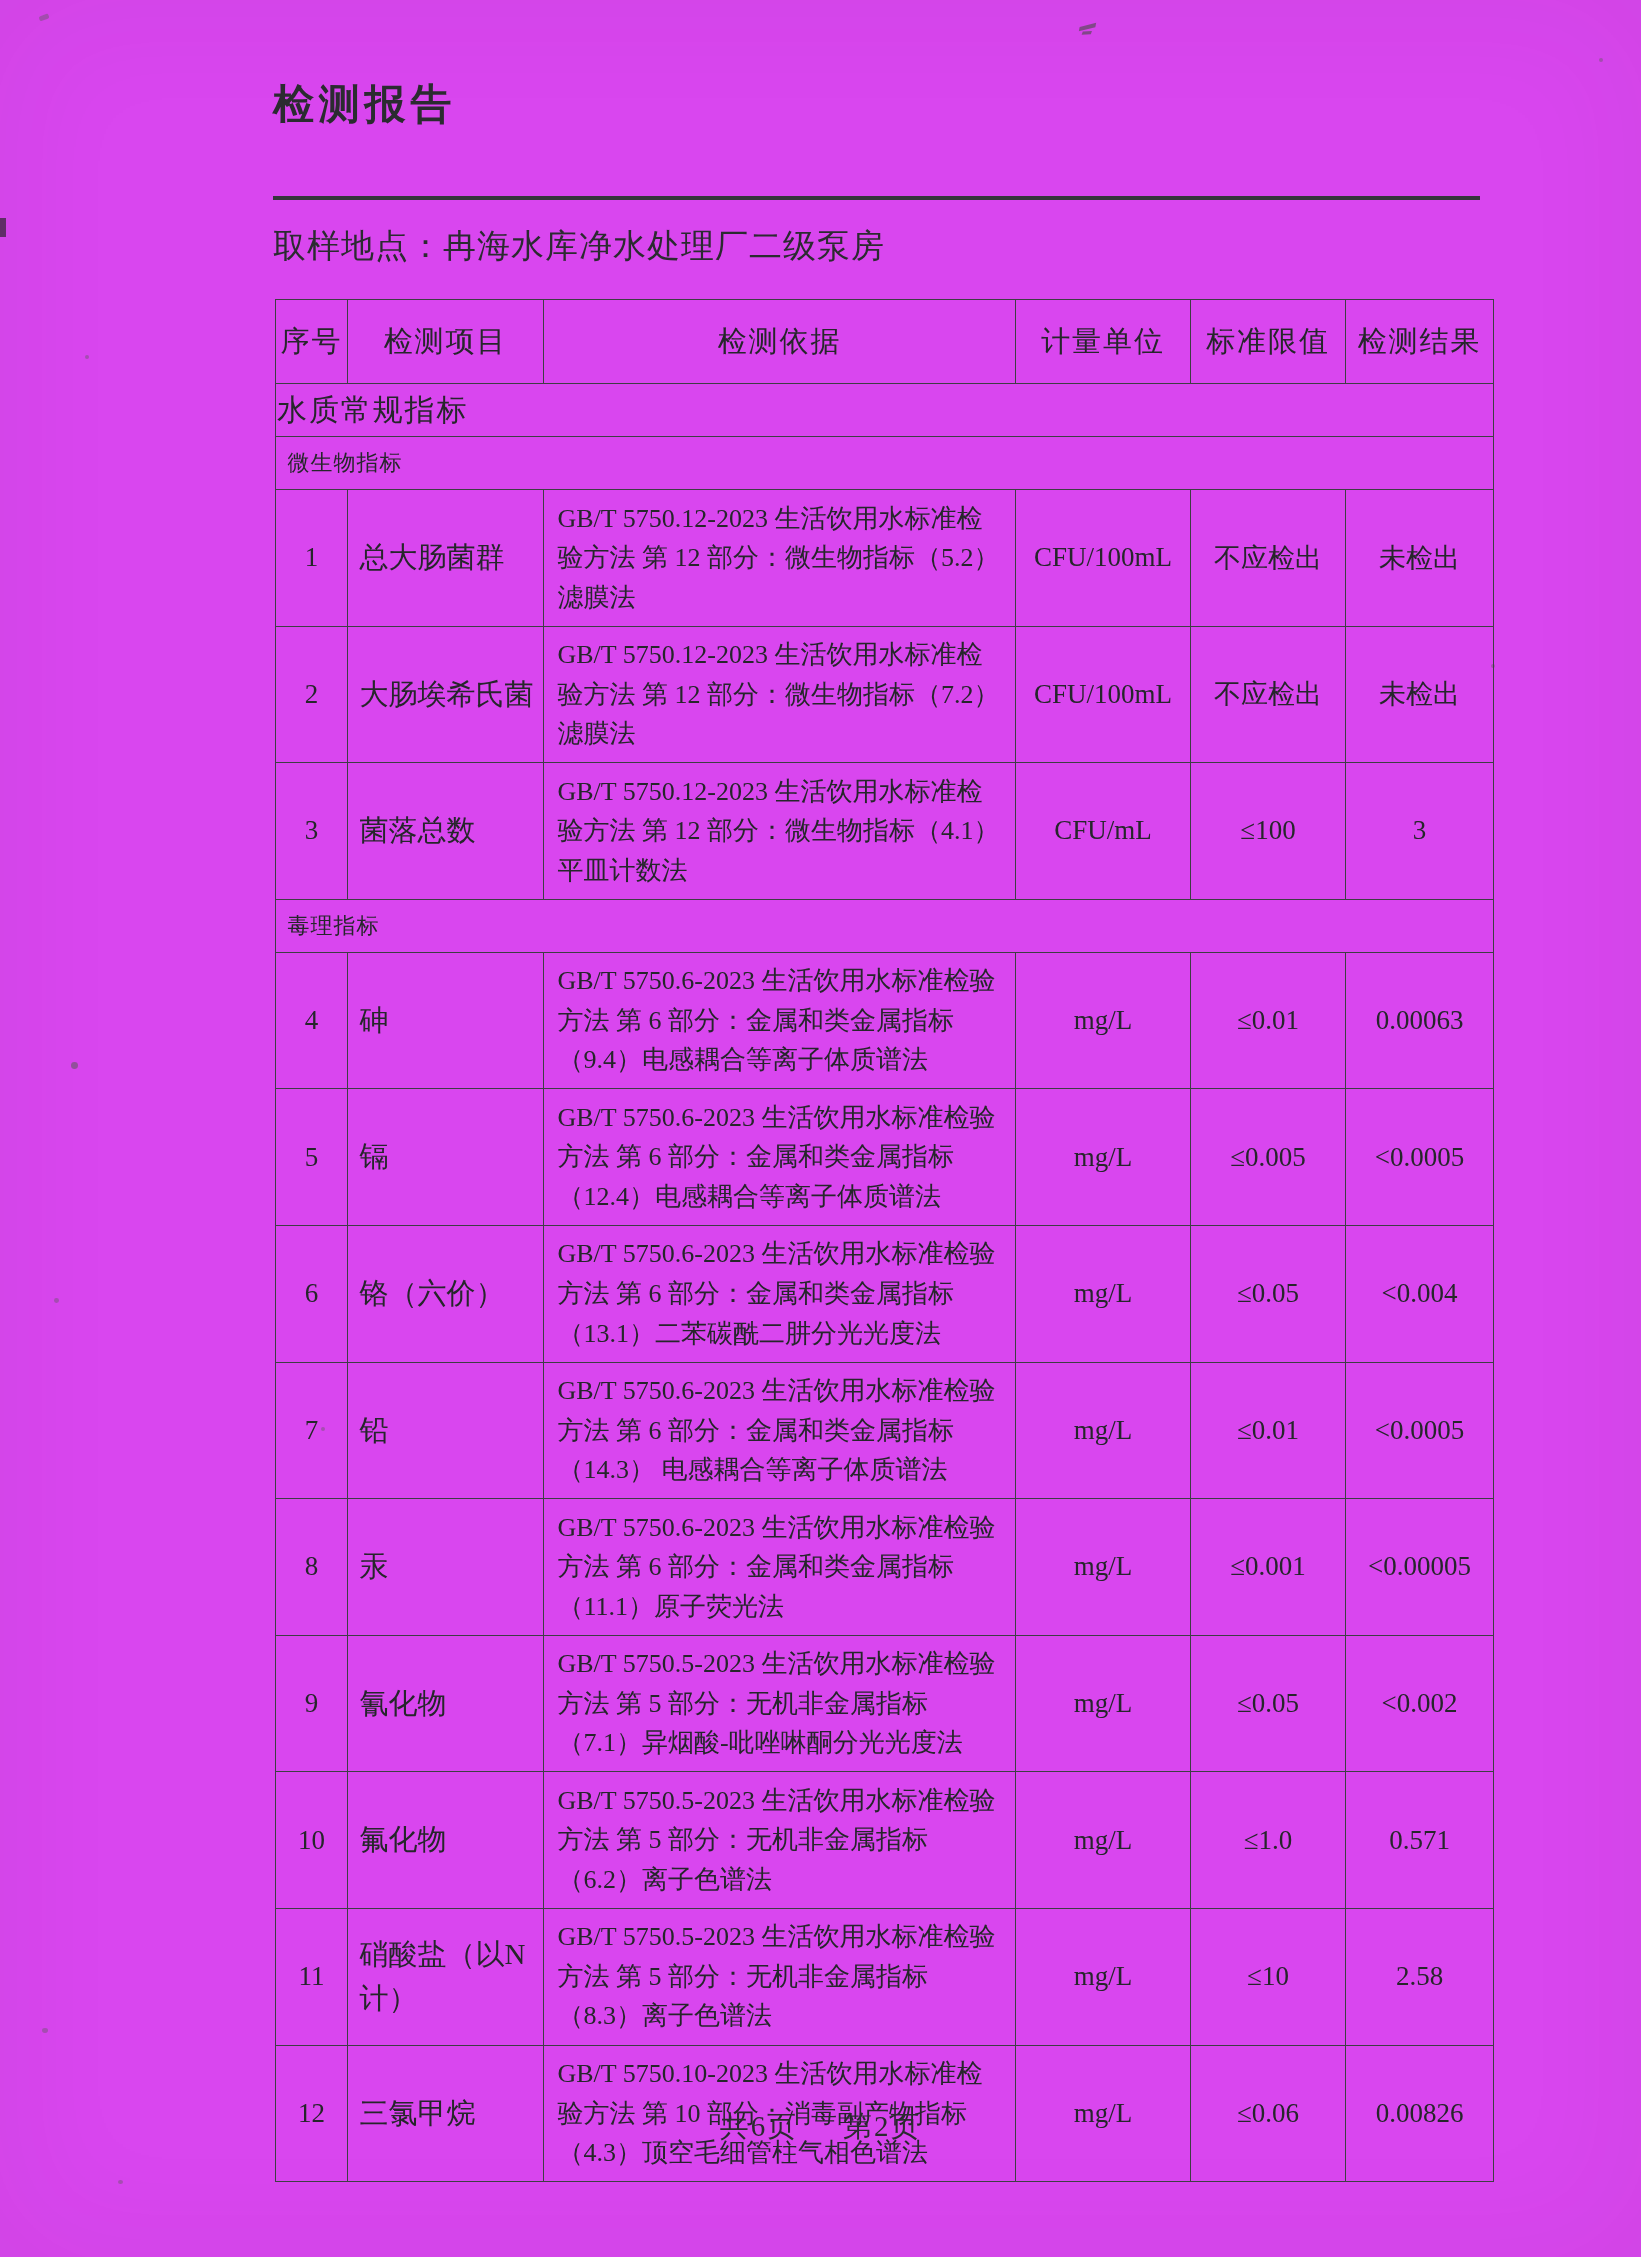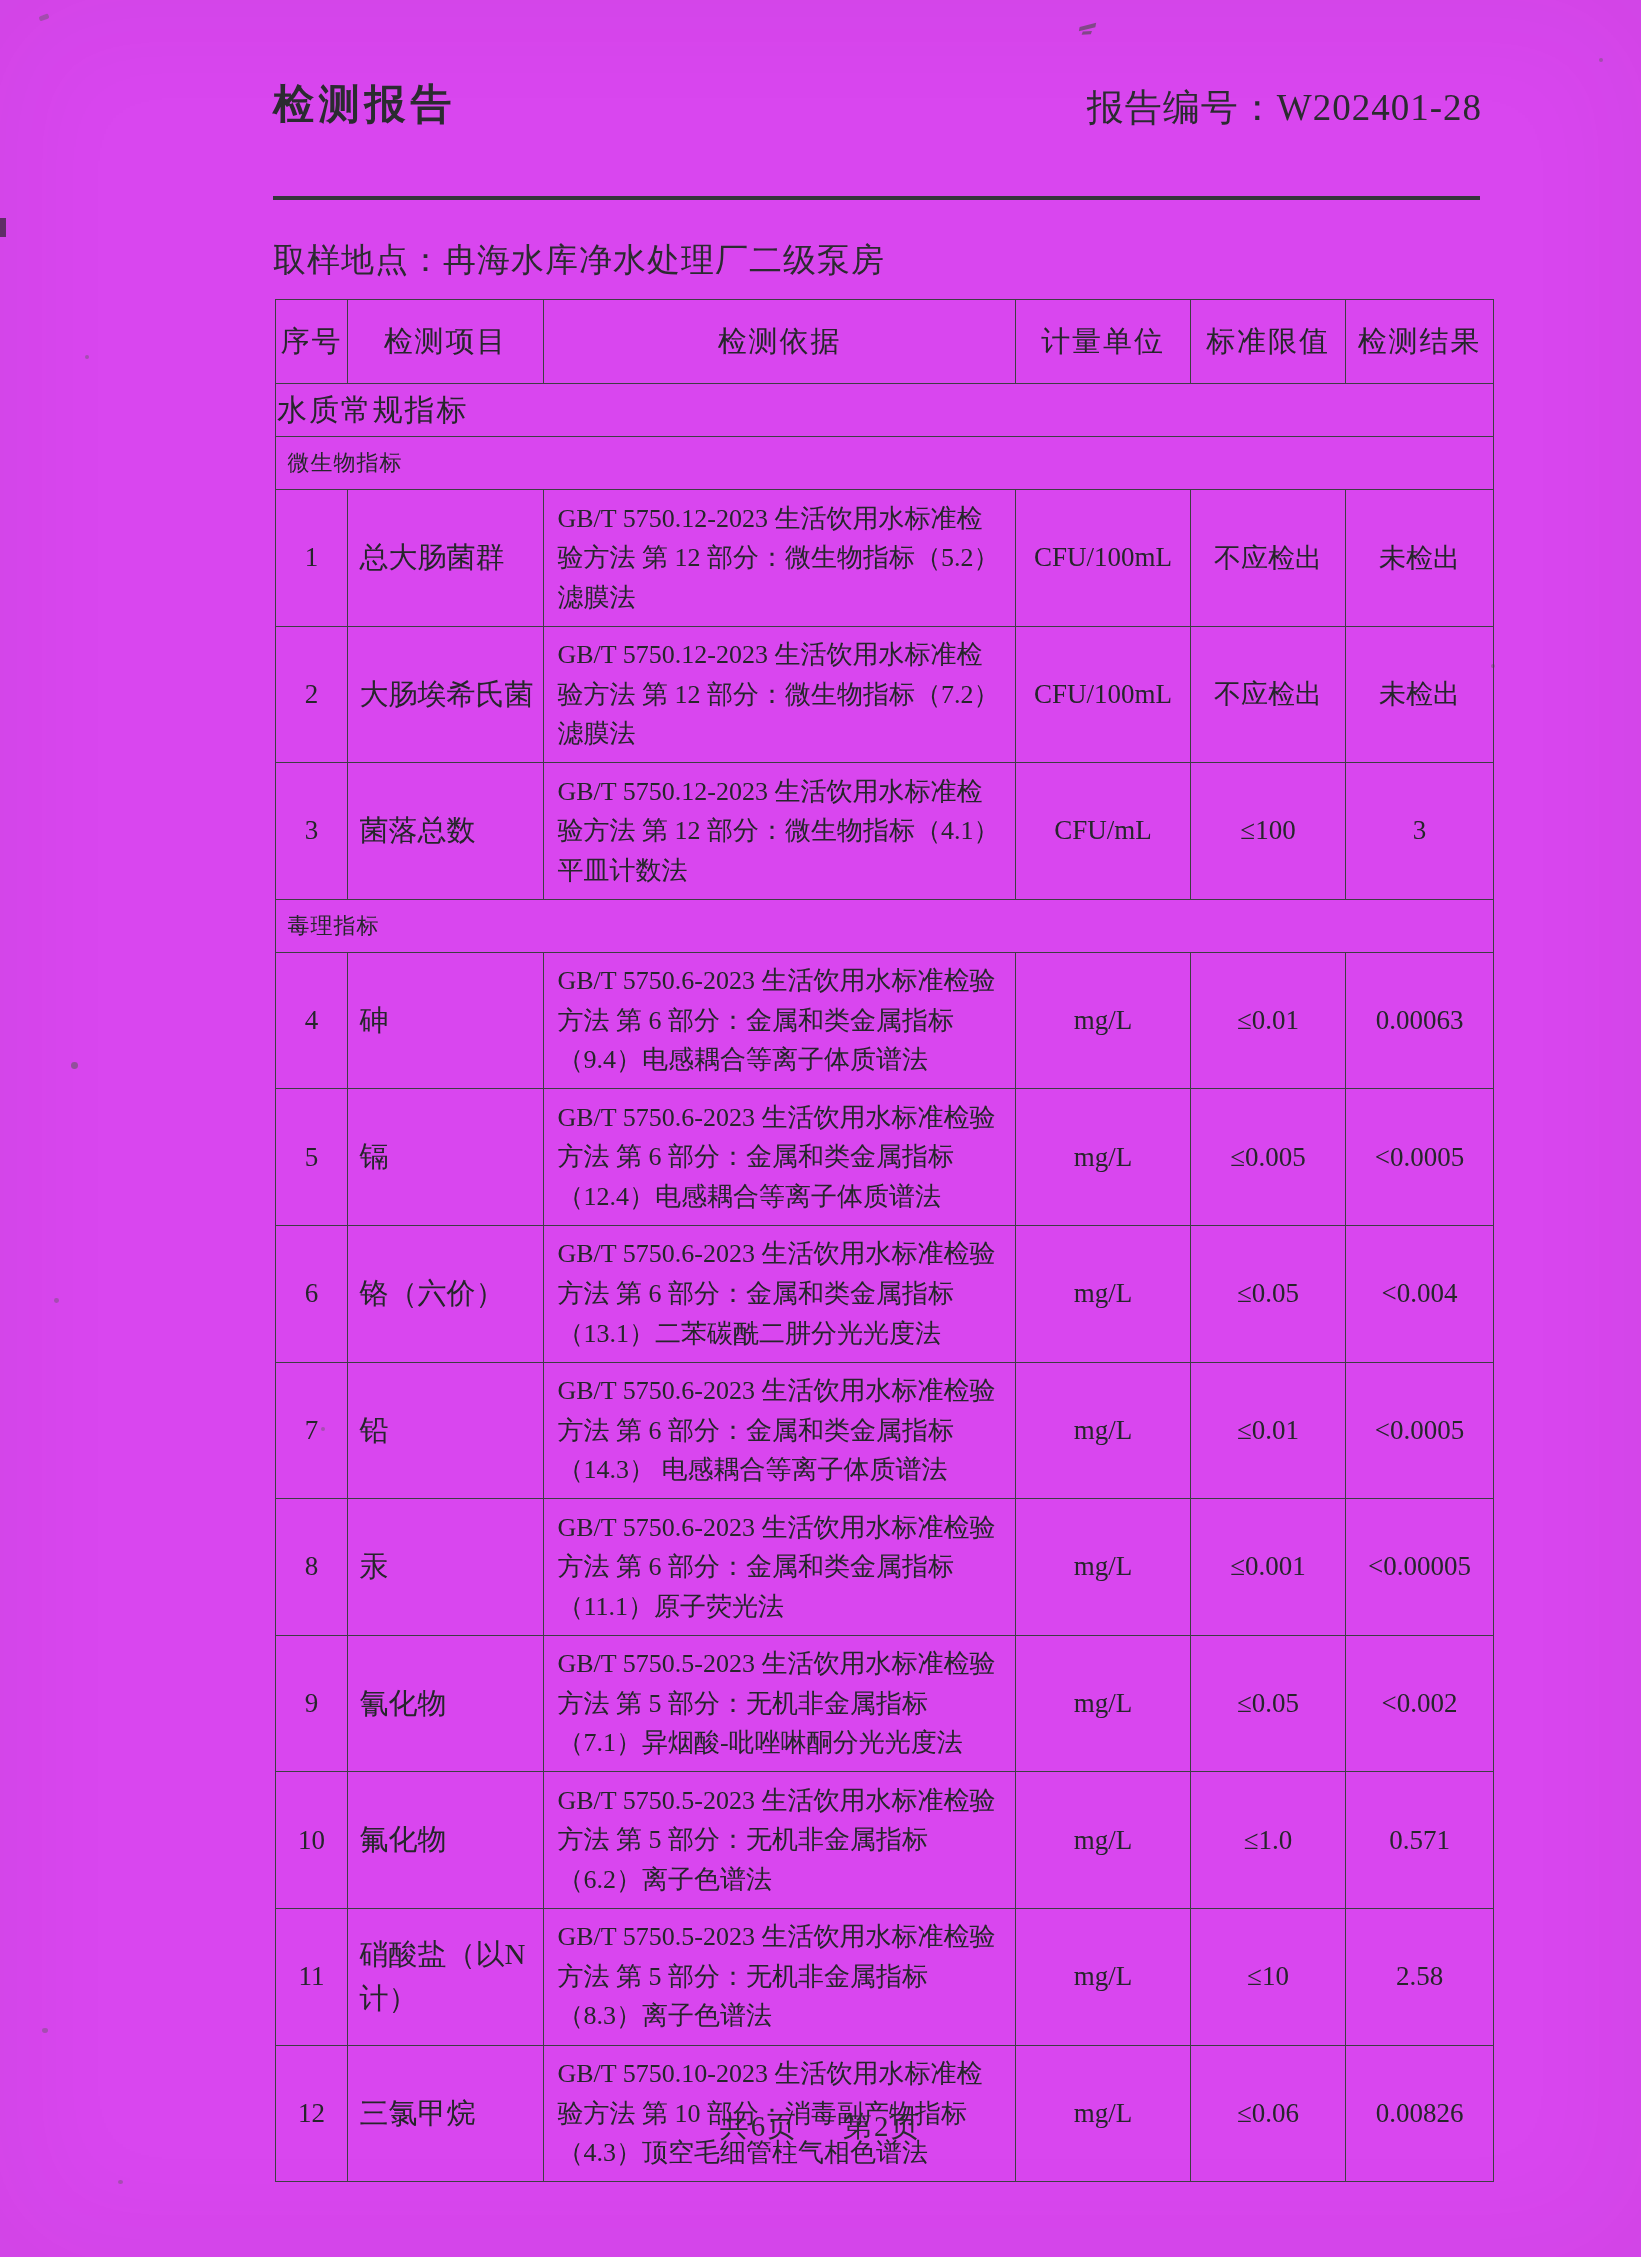--- a/index.html
+++ b/index.html
@@ -21,21 +21,21 @@
   .report-no{
     position:absolute;right:159px;top:83px;
     font-size:37px;letter-spacing:1px;
   }
   .rule{
     position:absolute;left:273px;top:196px;
     width:1207px;height:3.9px;background:#35353b;
   }
   
   .info-row{
-    position:absolute;left:273px;top:238px;width:1207px;
+    position:absolute;left:273px;top:224px;width:1207px;
     display:flex;justify-content:space-between;
     font-size:33px;letter-spacing:1px;
   }
   
   table.results{
     position:absolute;left:275px;top:299px;
     width:1218px;border-collapse:collapse;table-layout:fixed;
     color:#26262b;
   }
   table.results th,table.results td{
@@ -91,23 +91,20 @@
   <div class="speck" style="left:85px;top:355px;width:3.9px;height:3.9px;"></div>
   <div class="speck" style="left:71px;top:1062px;width:6.8px;height:6.8px;opacity:.55;"></div>
   <div class="speck" style="left:54px;top:1298px;width:4.8px;height:4.8px;"></div>
   <div class="speck" style="left:321px;top:1427px;width:3.9px;height:3.9px;"></div>
   <div class="speck" style="left:42px;top:2028px;width:5.8px;height:4.8px;"></div>
   <div class="speck" style="left:118px;top:2180px;width:4.8px;height:3.9px;"></div>
   <div class="speck" style="left:1599px;top:58px;width:3.9px;height:3.9px;"></div>
   <div class="speck" style="left:1491px;top:664px;width:3.9px;height:3.9px;"></div>
 
   <div class="title">检测报告</div>
-  <div class="report-no">
-    <span>报告编号：</span><span>W202401-28</span>
-  </div>
   <div class="rule"></div>
 
   <div class="info-row">
     <div>
       <span>取样地点：</span><span>冉海水库净水处理厂二级泵房</span>
     </div>
   </div>
 
   <table class="results">
     <colgroup>

